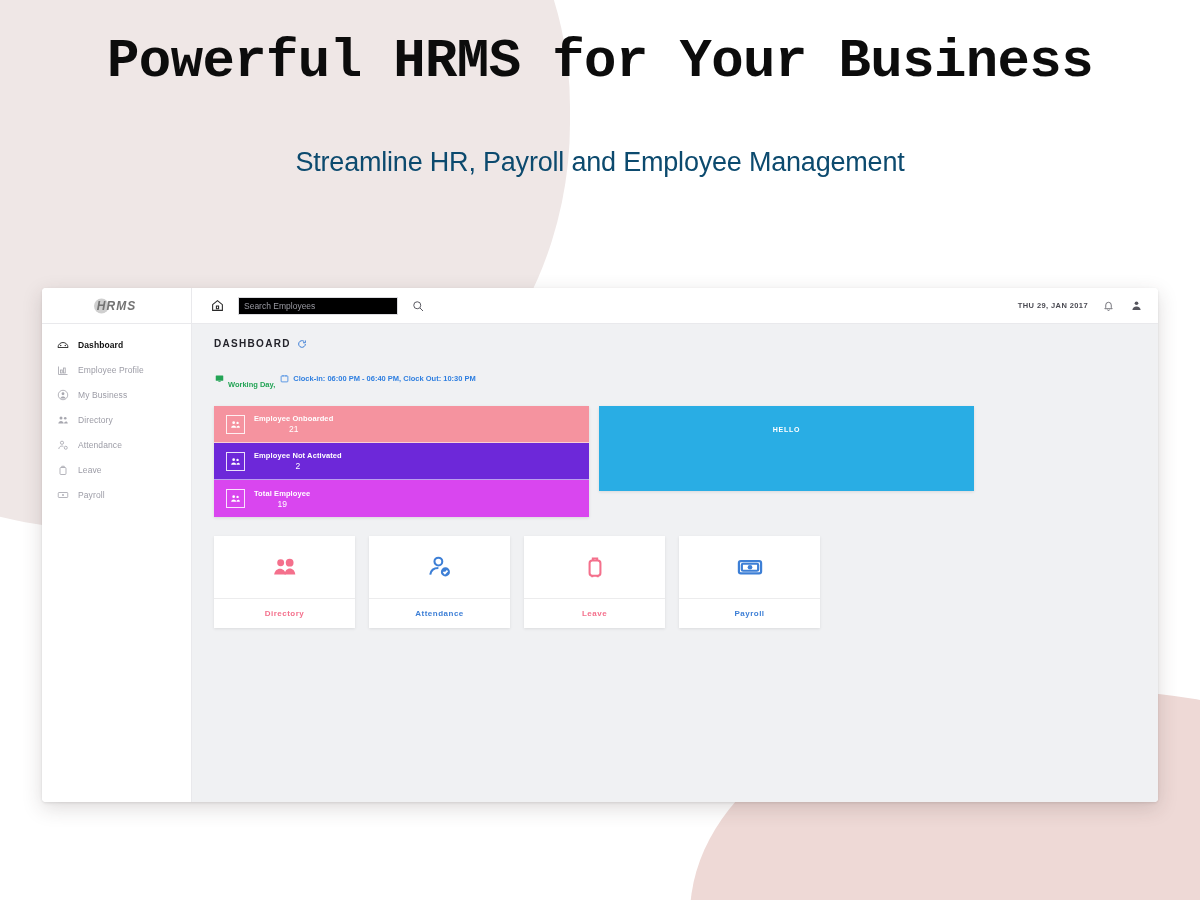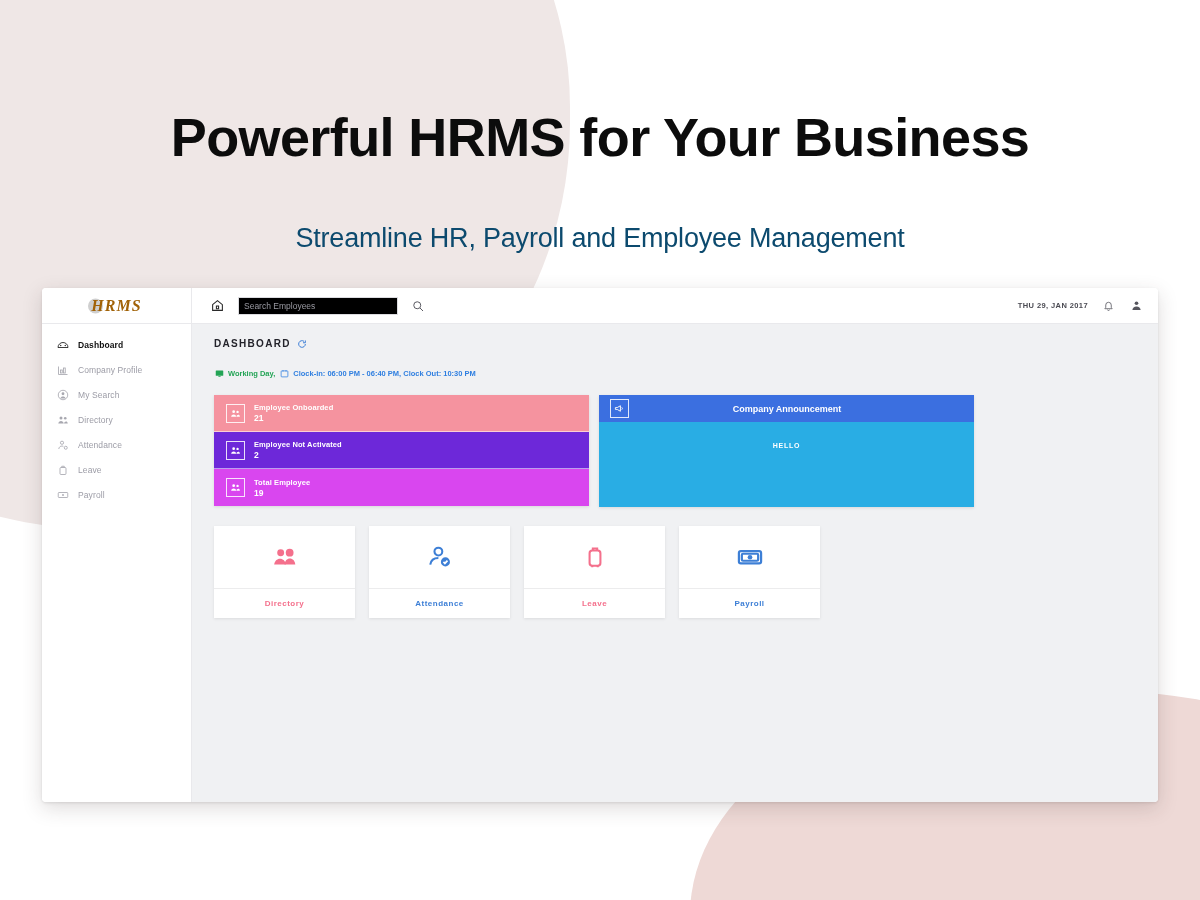--- a/index.html
+++ b/index.html
@@ -21,23 +21,23 @@
   .blob-br {
     position: absolute; left: 690px; top: 690px;
     width: 760px; height: 430px;
     background: #eed9d6;
     border-radius: 46% 50% 50% 50% / 55% 50% 50% 50%;
   }
 
   
   .hero { position: absolute; left: 0; top: 0; width: 1200px; text-align: center; }
   .hero-title {
-    margin-top: 108px;
+    margin-top: 32px;
     font-size: 54px; font-weight: 700; color: #0c0c0c;
-    letter-spacing: -0.6px; line-height: 1.1;
+    letter-spacing: -0.6px; line-height: 1.1; font-family: Liberation Mono, monospace;
   }
   .hero-sub {
     margin-top: 56px;
     font-size: 27px; font-weight: 400; color: #0c4a6e;
     letter-spacing: -0.2px;
   }
 
   
   .app-window {
     position: absolute; left: 42px; top: 288px;
@@ -55,22 +55,22 @@
   .brand {
     width: 150px; display: flex; align-items: center; justify-content: center;
     border-right: 1px solid #e9e9ec;
   }
   .logo-wrap { position: relative; display: inline-flex; align-items: center; }
   .logo-disc {
     position: absolute; left: -3px; top: 50%; transform: translateY(-50%);
     width: 15px; height: 15px; border-radius: 50%; background: #cfcfcf;
   }
   .logo-text {
-    position: relative; font-size: 16px; font-weight: 700; font-style: italic;
-    letter-spacing: 1.1px; color: #a16207; font-family: Liberation Serif, serif;
+    position: relative; font-size: 12px; font-weight: 700; font-style: italic;
+    letter-spacing: 1.1px; color: #737373; font-family: Liberation Sans, sans-serif;
   }
   .topbar-right { flex: 1; display: flex; align-items: center; padding: 0 14px 0 16px; gap: 12px; }
   .home-btn { width: 18px; height: 18px; display: flex; align-items: center; justify-content: center; }
   .search-field {
     width: 160px; height: 18px; border: 1px solid #dcdce0; background: #000000;
     display: flex; align-items: center; padding: 0 5px;
   }
   .search-field span { font-size: 8.5px; color: #9a9aa2; }
   .search-go { width: 16px; height: 16px; display:flex; align-items:center; justify-content:center; }
   .topbar-spacer { flex: 1; }
@@ -88,39 +88,39 @@
   .nav-item.active .nav-label { color: #111; font-weight: 700; }
 
   
   .content { flex: 1; background: #f0f1f3; padding: 14px 22px 0 22px; min-width: 0; }
   .page-head { display: flex; align-items: center; gap: 6px; }
   .page-title { font-size: 10px; font-weight: 700; color: #23232a; letter-spacing: 1.3px; }
   .refresh-ico { width: 11px; height: 11px; display: flex; align-items: center; }
 
   .statusline { margin-top: 19px; display: flex; align-items: center; gap: 4px; font-size: 7.5px; font-weight: 700; }
   .st-ico { width: 10px; height: 10px; display:flex; align-items:center; justify-content:center; flex:0 0 10px;}
-  .st-green { color: #23a455; }
+  .st-green { color: #23a455; margin-top: 12px; }
   .st-blue { color: #2f7fe0; }
 
   
   .panels { margin-top: 17px; display: flex; gap: 10px; align-items: flex-start; }
   .stats { width: 375px; flex: 0 0 375px; display: flex; flex-direction: column;
            box-shadow: 0 1px 3px rgba(0,0,0,.10); }
   .stat {
     height: 37px; display: flex; align-items: center; gap: 9px; padding: 0 12px;
     border-bottom: 1px solid rgba(255,255,255,.55);
   }
   .stat:last-child { border-bottom: none; }
   .stat-ico {
     width: 19px; height: 19px; flex: 0 0 19px; border: 1px solid rgba(255,255,255,.85);
     display: flex; align-items: center; justify-content: center;
   }
   .stat-txt { display: flex; flex-direction: column; gap: 1px; }
   .stat-label { font-size: 7.5px; font-weight: 700; color: #fff; letter-spacing: .1px; }
-  .stat-value { font-size: 8.5px; font-weight: 700; color: #fff; }
+  .stat-value { font-size: 8.5px; font-weight: 400; color: #fff; text-align: center; }
 
   .announce { width: 375px; flex: 0 0 375px; box-shadow: 0 1px 3px rgba(0,0,0,.10); }
   .announce-head {
     height: 27px; background: #3b6fe0; display: flex; align-items: center; gap: 12px; padding: 0 11px;
   }
   .ann-ico {
     width: 19px; height: 19px; flex: 0 0 19px; border: 1px solid rgba(255,255,255,.85);
     display: flex; align-items: center; justify-content: center;
   }
   .announce-title { font-size: 9px; font-weight: 700; color: #fff; flex: 1; text-align: center; padding-right: 30px; }
@@ -211,32 +211,32 @@
 
         <div class="nav-item">
           <span class="nav-ico">
             <svg width="12" height="12" viewBox="0 0 24 24" fill="none" stroke="#a8a8b0" stroke-width="1.7">
               <path d="M3 21V5"></path>
                 <path d="M3 21h18"></path>
                 <rect x="7" y="12" width="3.5" height="6"></rect>
               <rect x="13" y="8" width="3.5" height="10"></rect>
             </svg>
           </span>
-          <span class="nav-label">Company Profile</span>
+          <span class="nav-label">Employee Profile</span>
         </div>
 
         <div class="nav-item">
           <span class="nav-ico">
             <svg width="12" height="12" viewBox="0 0 24 24" fill="none" stroke="#a8a8b0" stroke-width="1.7">
               <circle cx="12" cy="12" r="9.5"></circle>
                 <circle cx="12" cy="9.5" r="2.8" fill="#a8a8b0" stroke="none"></circle>
               <path d="M6.5 19c1-3 3-4.2 5.5-4.2S16.5 16 17.5 19" fill="#a8a8b0" stroke="none"></path>
             </svg>
           </span>
-          <span class="nav-label">My Search</span>
+          <span class="nav-label">My Business</span>
         </div>
 
         <div class="nav-item">
           <span class="nav-ico">
             <svg width="12" height="12" viewBox="0 0 24 24" fill="#a8a8b0">
               <circle cx="8" cy="8" r="3"></circle>
                 <circle cx="16.5" cy="8.5" r="2.6"></circle>
               <path d="M2.5 19c.5-3.2 2.8-5 5.5-5s5 1.8 5.5 5z"></path>
               <path d="M14 19c.4-2.6 2-4.2 4-4.2s3.2 1.3 3.6 4.2z"></path>
             </svg>
@@ -346,29 +346,20 @@
                 </svg>
               </span>
               <span class="stat-txt">
                 <span class="stat-label">Total Employee</span>
                 <span class="stat-value">19</span>
               </span>
             </div>
           </div>
 
           <div class="announce">
-            <div class="announce-head">
-              <span class="ann-ico">
-                <svg width="11" height="11" viewBox="0 0 24 24" fill="none" stroke="#fff" stroke-width="2">
-                  <path d="M3 10v4h4l7 4V6l-7 4z"></path>
-                    <path d="M17 9.5a3.5 3.5 0 0 1 0 5"></path>
-                </svg>
-              </span>
-              <span class="announce-title">Company Announcement</span>
-            </div>
             <div class="announce-body">
               <span>HELLO</span>
             </div>
           </div>
         </div>
 
         <div class="tiles">
 
           <div class="tile">
             <div class="tile-ico">

